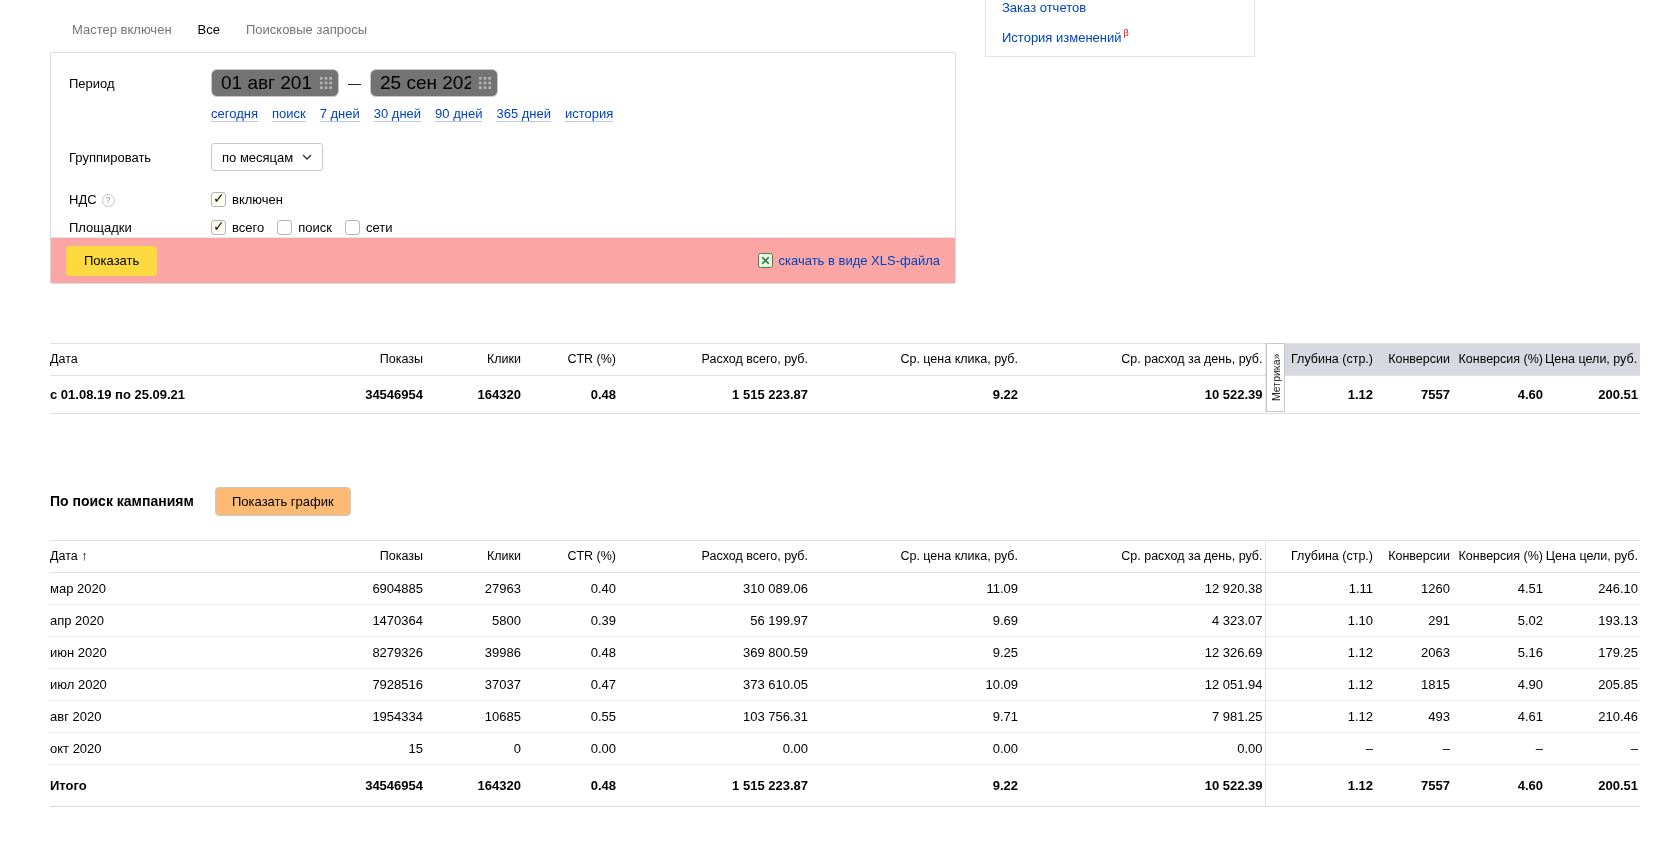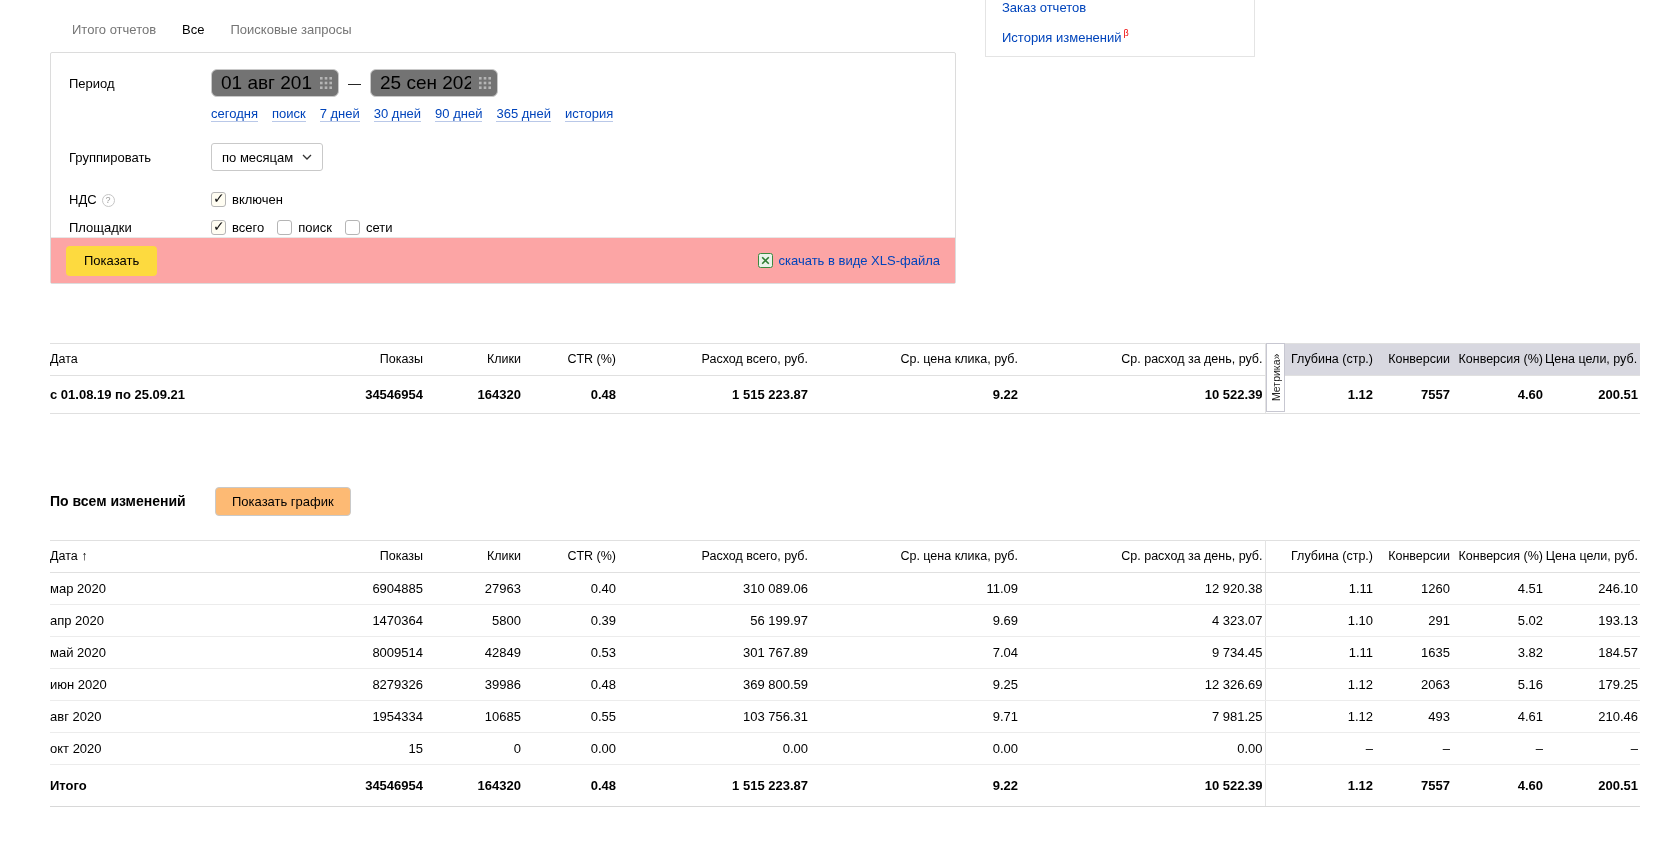--- a/index.html
+++ b/index.html
@@ -74,21 +74,21 @@
   .section-title{font-size:14px;font-weight:bold;flex:0 0 165px;width:165px;}
   .chart-btn{height:29px;padding:0 16px;background:#fdba74;border:1px solid #c9c9c9;border-radius:4px;
              font-size:13px;font-family:inherit;cursor:pointer;color:#000;}
 </style>
 </head>
 <body>
 
 <div class="page">
 
   <nav class="tabs">
-    <span class="tab">Итого отчетов</span>
+    <span class="tab">Мастер включен</span>
     <span class="tab active">Все</span>
     <span class="tab">Поисковые запросы</span>
   </nav>
 
   <aside class="report-card">
     <div class="link-row">
       <a class="blue-link">Заказ отчетов</a>
     </div>
     <div class="link-row">
       <a class="blue-link"><span>История изменений</span><sup class="beta">β</sup></a>
@@ -246,21 +246,21 @@
             <td class="grp">7557</td>
             <td class="grp">4.60</td>
             <td class="grp">200.51</td>
           </tr>
       </tbody>
     </table>
     <div class="metrics-tab">Метрика»</div>
   </div>
 
   <div class="section-head">
-    <div class="section-title">По всем изменений</div>
+    <div class="section-title">По поиск кампаниям</div>
     <button class="chart-btn">Показать график</button>
   </div>
 
   <div class="detail-wrap">
     <table class="stats detail">
       <colgroup>
         <col style="width:280px">
           <col style="width:95px">
           <col style="width:98px">
           <col style="width:95px">
@@ -308,44 +308,44 @@
             <td class="">0.39</td>
             <td class="">56 199.97</td>
             <td class="">9.69</td>
             <td class="">4 323.07</td>
             <td class="sep grp">1.10</td>
             <td class="grp">291</td>
             <td class="grp">5.02</td>
             <td class="grp">193.13</td>
           </tr>
           <tr>
-            <td class="first">май 2020</td>
-            <td class="">8009514</td>
-            <td class="">42849</td>
-            <td class="">0.53</td>
-            <td class="">301 767.89</td>
-            <td class="">7.04</td>
-            <td class="">9 734.45</td>
-            <td class="sep grp">1.11</td>
-            <td class="grp">1635</td>
-            <td class="grp">3.82</td>
-            <td class="grp">184.57</td>
-          </tr>
-          <tr>
             <td class="first">июн 2020</td>
             <td class="">8279326</td>
             <td class="">39986</td>
             <td class="">0.48</td>
             <td class="">369 800.59</td>
             <td class="">9.25</td>
             <td class="">12 326.69</td>
             <td class="sep grp">1.12</td>
             <td class="grp">2063</td>
             <td class="grp">5.16</td>
             <td class="grp">179.25</td>
+          </tr>
+          <tr>
+            <td class="first">июл 2020</td>
+            <td class="">7928516</td>
+            <td class="">37037</td>
+            <td class="">0.47</td>
+            <td class="">373 610.05</td>
+            <td class="">10.09</td>
+            <td class="">12 051.94</td>
+            <td class="sep grp">1.12</td>
+            <td class="grp">1815</td>
+            <td class="grp">4.90</td>
+            <td class="grp">205.85</td>
           </tr>
           <tr>
             <td class="first">авг 2020</td>
             <td class="">1954334</td>
             <td class="">10685</td>
             <td class="">0.55</td>
             <td class="">103 756.31</td>
             <td class="">9.71</td>
             <td class="">7 981.25</td>
             <td class="sep grp">1.12</td>

